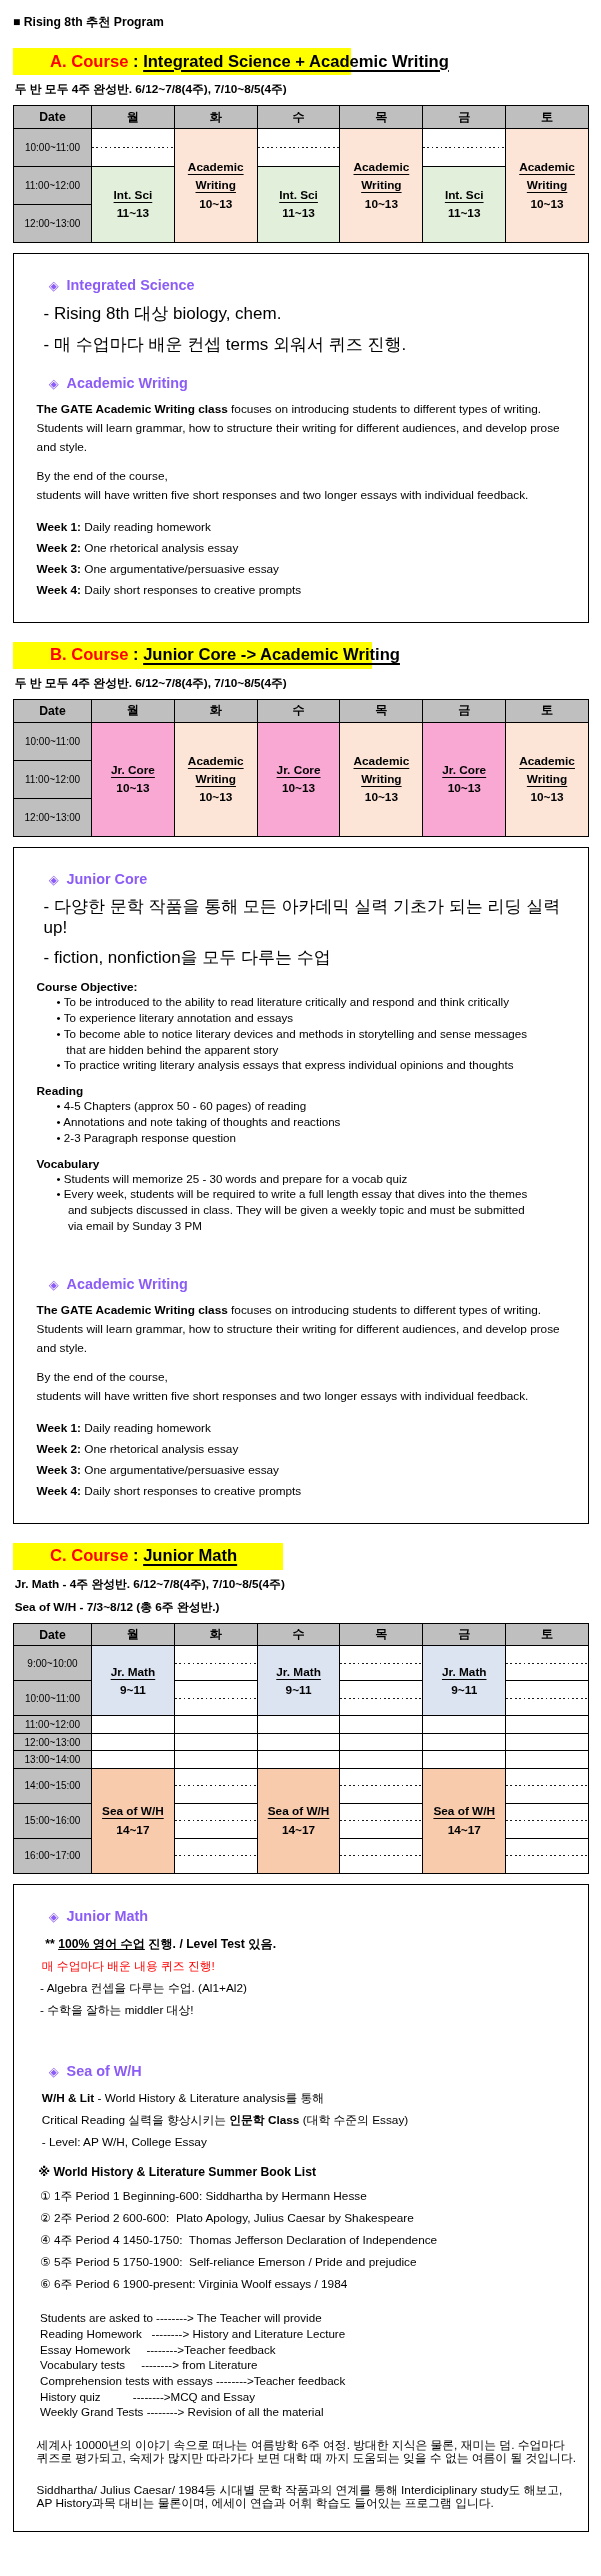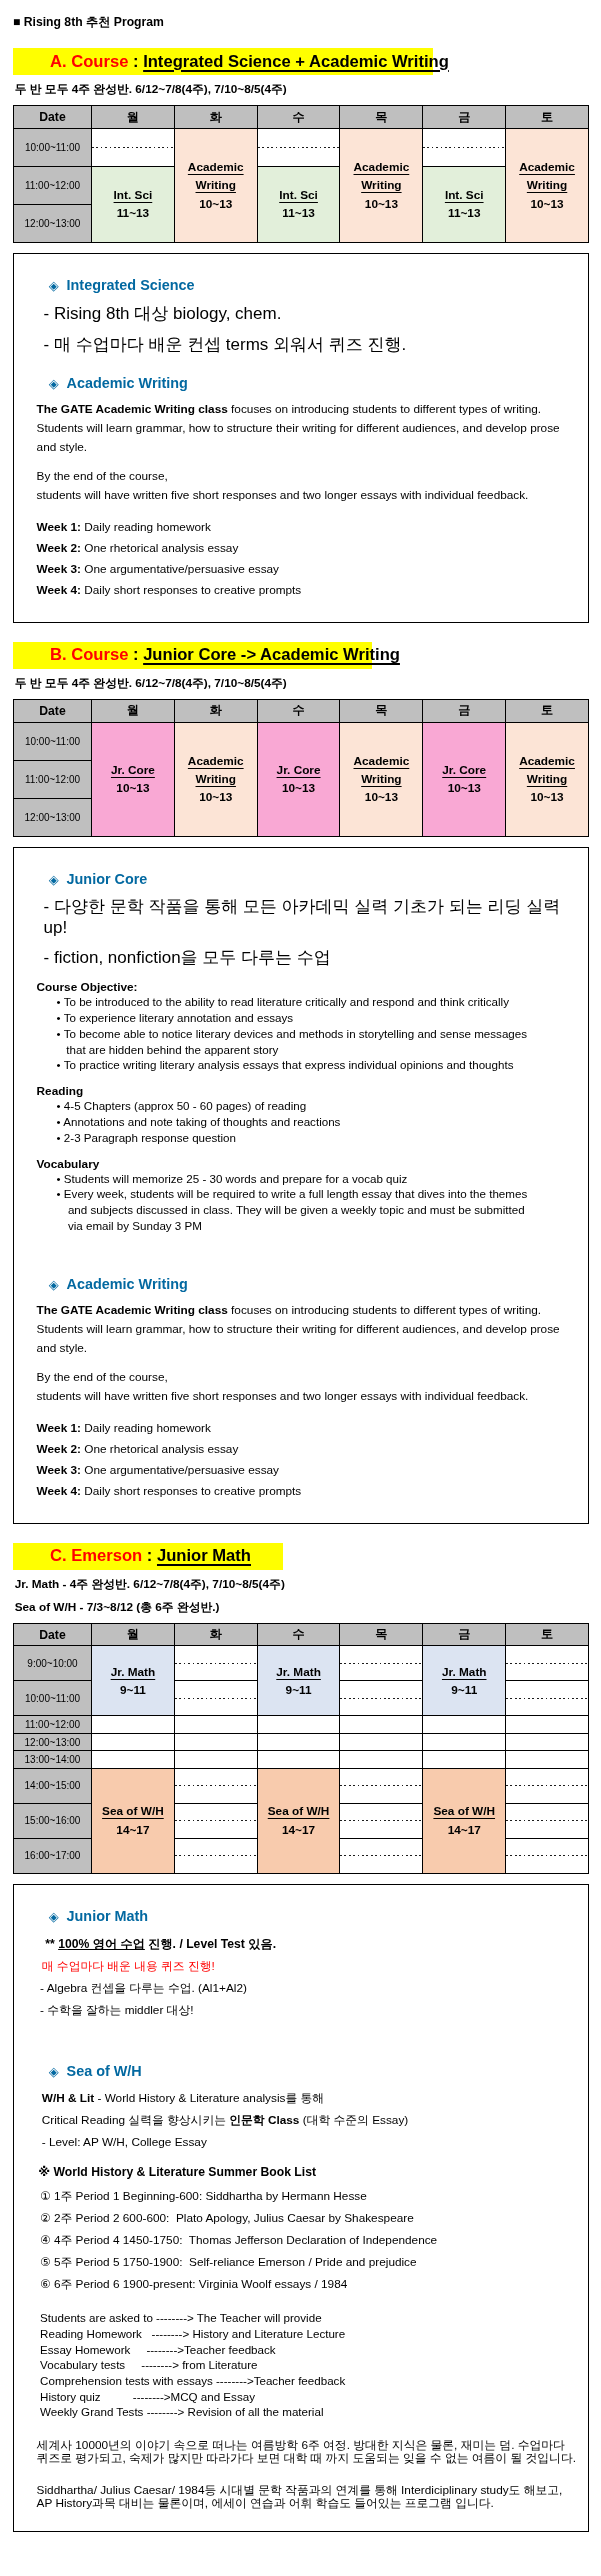--- a/index.html
+++ b/index.html
@@ -4,21 +4,21 @@
 <style>
   * { box-sizing: border-box; margin:0; padding:0; }
   body { width:602px; background:#fff; color:#000;
          font-family:"Liberation Sans","DejaVu Sans",sans-serif; }
   .page { padding:8.7px 13px 21px 13px; }
 
   .prog-title { font-size:12.2px; font-weight:bold; margin:5.2px 0 12.2px 0; }
 
   .banner { background:#FFFF00; height:27px; display:flex; align-items:center;
             padding-left:37px; margin:17.4px 0 7px 0; }
-  .banner-a { width:420px;align-items:center; }
+  .banner-a { width:338px;align-items:center; }
   .banner-b { width:359px; }
   .banner-c { width:270px; }
   .banner span { font-size:16.6px; font-weight:bold; white-space:pre; }
   .banner .label { color:#FF0000; }
   .banner .btitle { text-decoration:underline; text-decoration-thickness:1.7px; text-underline-offset:2.6px; }
 
   .subtitle { font-size:11.8px; font-weight:bold; margin:5.2px 0 7px 1.7px; }
 
   table.schedule { border-collapse:collapse; width:576px; table-layout:fixed;
                    border:1.7px solid #000; margin-top:5.2px; }
@@ -31,21 +31,21 @@
               background-size:100% 0.9px; background-position:0 50%; background-repeat:no-repeat; }
   td.cls { font-size:11.8px; font-weight:bold; line-height:1.55; }
   .cname { text-decoration:underline; text-underline-offset:2.6px; }
   .wrapname { width:66px; margin:0 auto; }
   .bg-green { background:#E2EFDA; } .bg-peach { background:#FCE4D6; }
   .bg-yellow { background:#f9a8d4; } .bg-lav { background:#DCE4F2; } .bg-orange { background:#F8CBAD; }
 
   .note { font-size:11.3px; font-weight:bold; text-align:center; width:576px; margin:7px 0 3.5px 0; }
 
   .descbox { border:1.7px solid #000; width:576px; padding:15.7px 22.6px 21px 22.6px; margin:10.5px 0 19px 0; }
-  .sec-heading { color:#0369a1; font-size:14.4px; font-weight:bold; margin:7px 0 8.7px 12.2px; }
+  .sec-heading { color:#8b5cf6; font-size:14.4px; font-weight:bold; margin:7px 0 8.7px 12.2px; }
   .sec-heading .diamond { margin-right:7.8px; font-size:13px; }
   .gap-md { margin-top:19px; }
   .gap-lg { margin-top:42px; }
 
   .bullet-list > div { font-size:17px; margin:7.8px 0 7.8px 7px; white-space:pre-wrap; }
   .textwrap { width:542px; }
   .para { font-size:11.8px; line-height:19px; margin-top:9.6px; }
   .weeks { margin-top:12.2px; }
   .week-row { font-size:11.8px; line-height:21px; }
   .bold { font-weight:bold; }
@@ -266,21 +266,21 @@
     </div>
     <div class="weeks">
       <div class="week-row"><span class="bold">Week 1:</span><span> Daily reading homework</span></div>
       <div class="week-row"><span class="bold">Week 2:</span><span> One rhetorical analysis essay</span></div>
       <div class="week-row"><span class="bold">Week 3:</span><span> One argumentative/persuasive essay</span></div>
       <div class="week-row"><span class="bold">Week 4:</span><span> Daily short responses to creative prompts</span></div>
     </div>
   </div>
 
   <div class="banner banner-c">
-    <span class="label">C. Emerson</span>
+    <span class="label">C. Course</span>
       <span class="sep"> : </span>
       <span class="btitle">Junior Math</span>
   </div>
   <div class="subtitle">Jr. Math - 4주 완성반. 6/12~7/8(4주), 7/10~8/5(4주)</div>
   <div class="subtitle">Sea of W/H - 7/3~8/12 (총 6주 완성반.)</div>
 
   <table class="schedule">
     <colgroup>
         <col class="c-date">
         <col>

